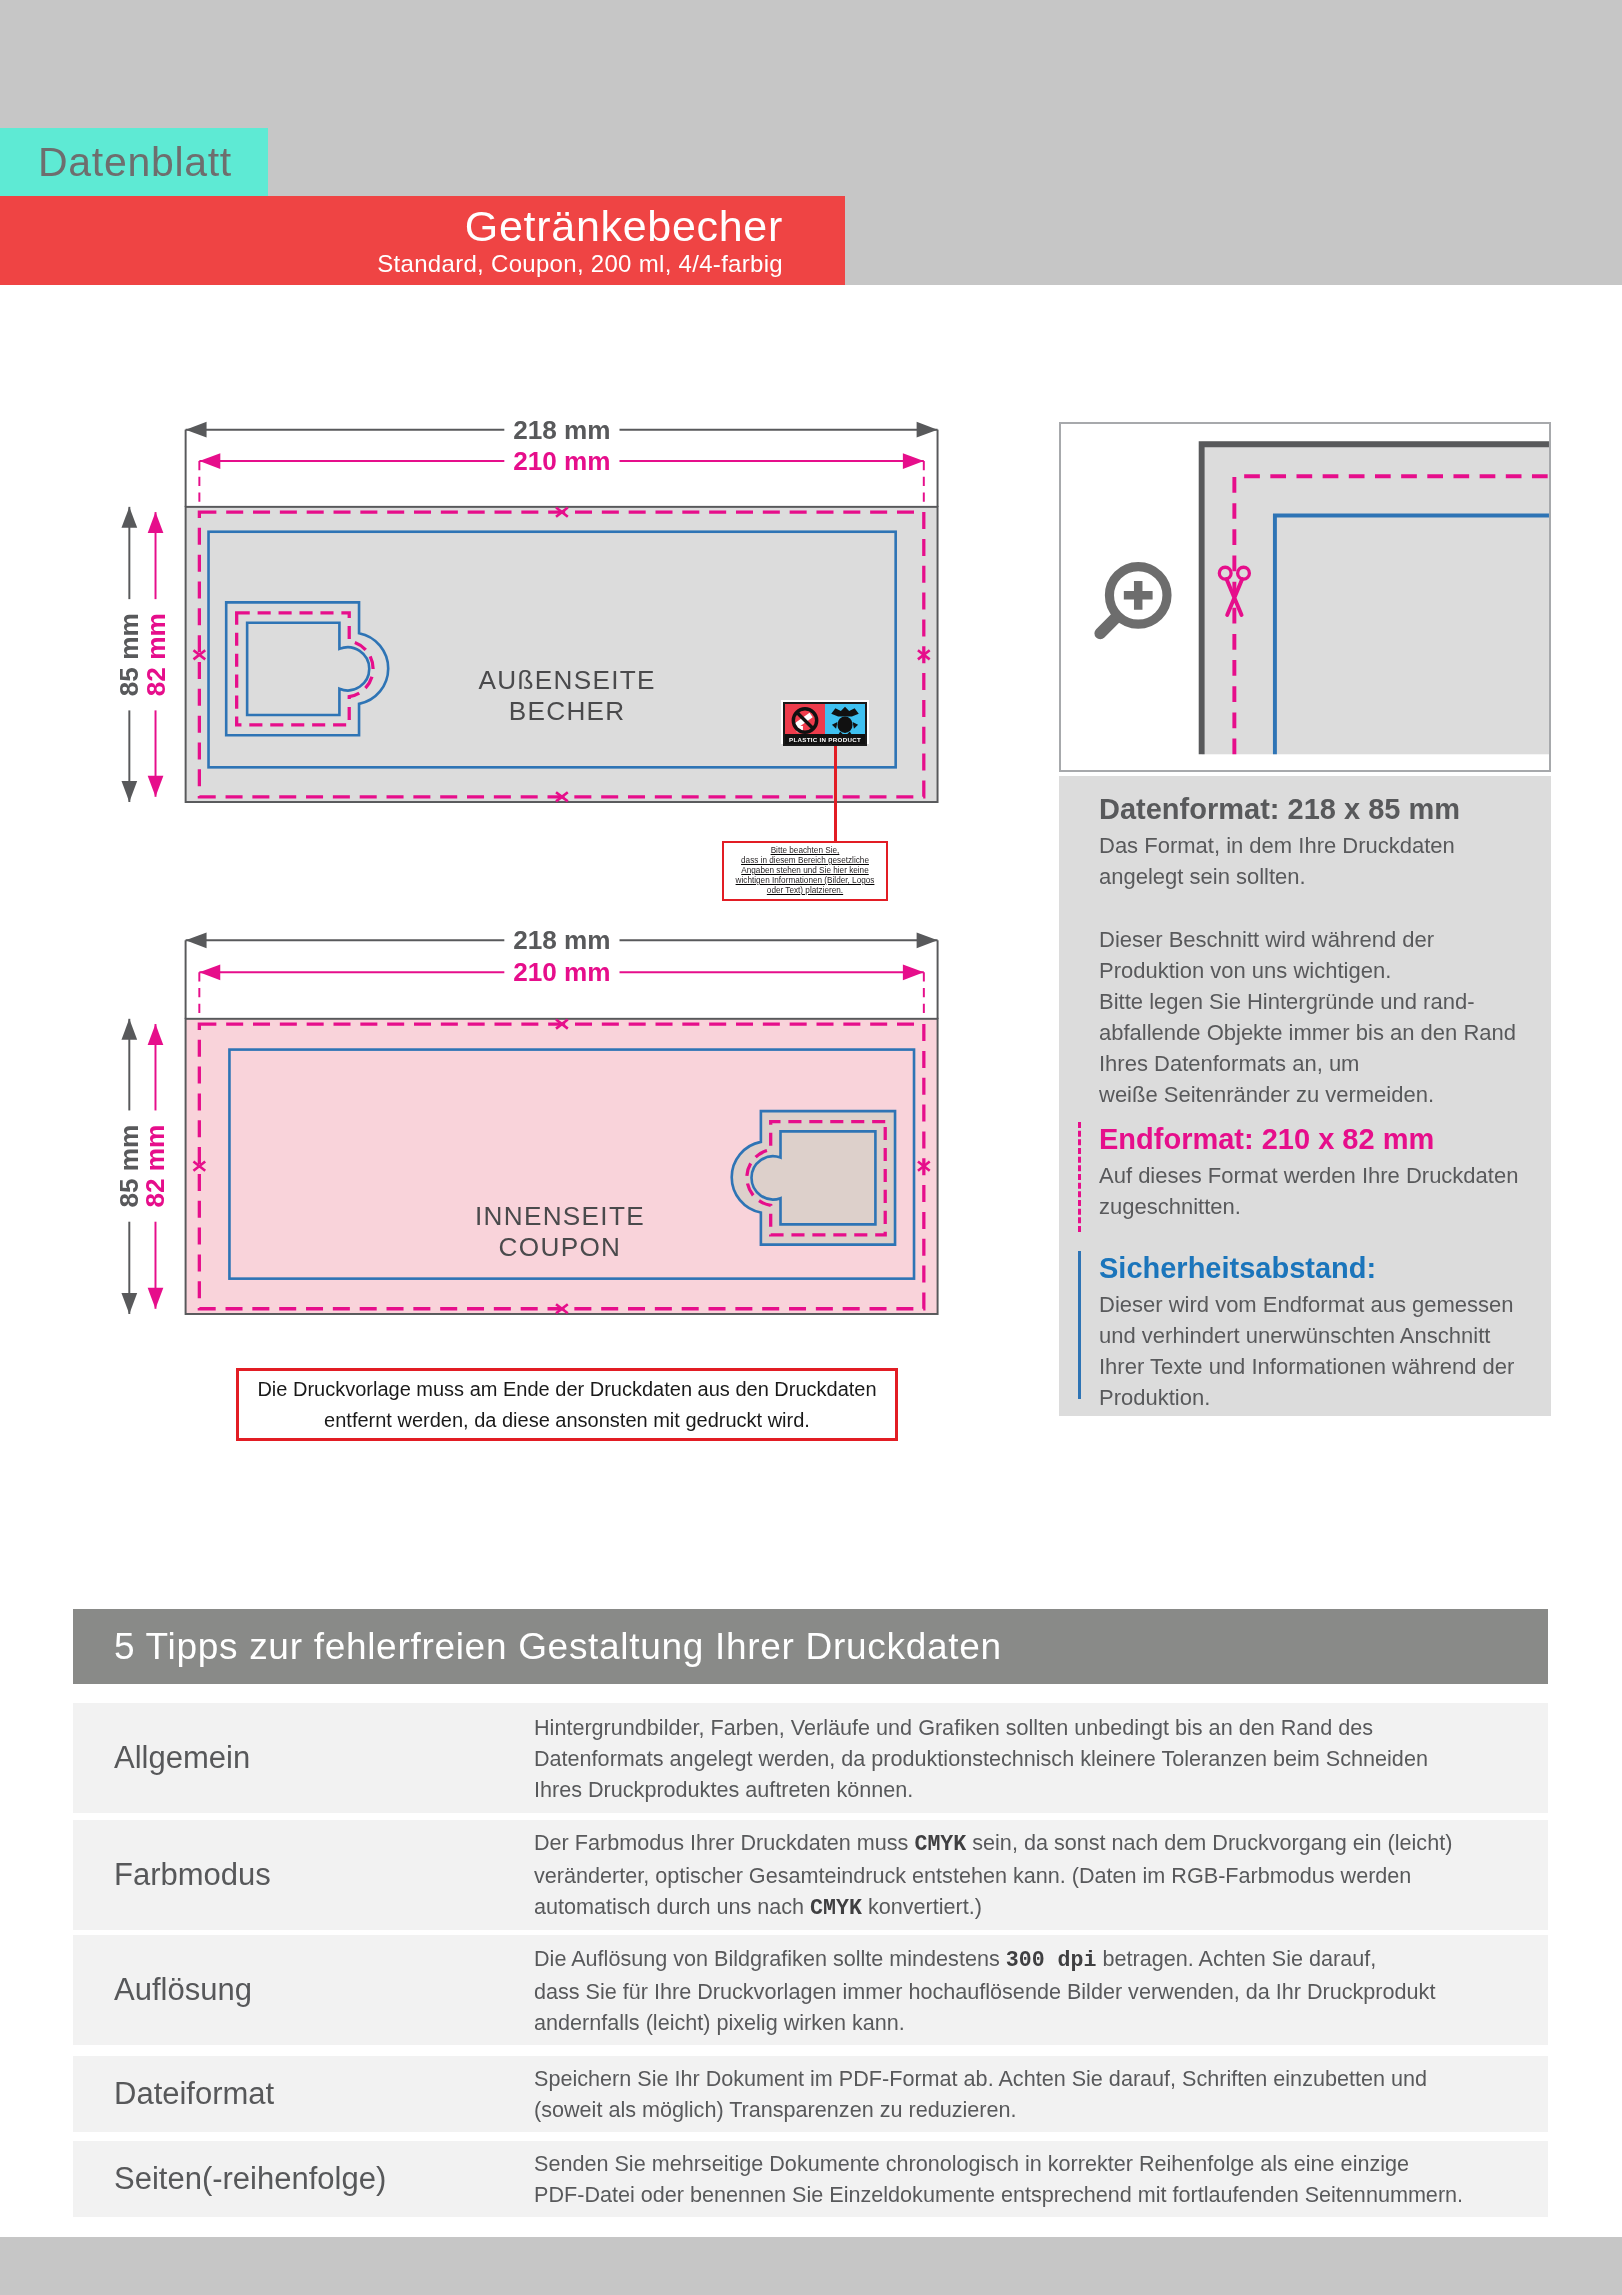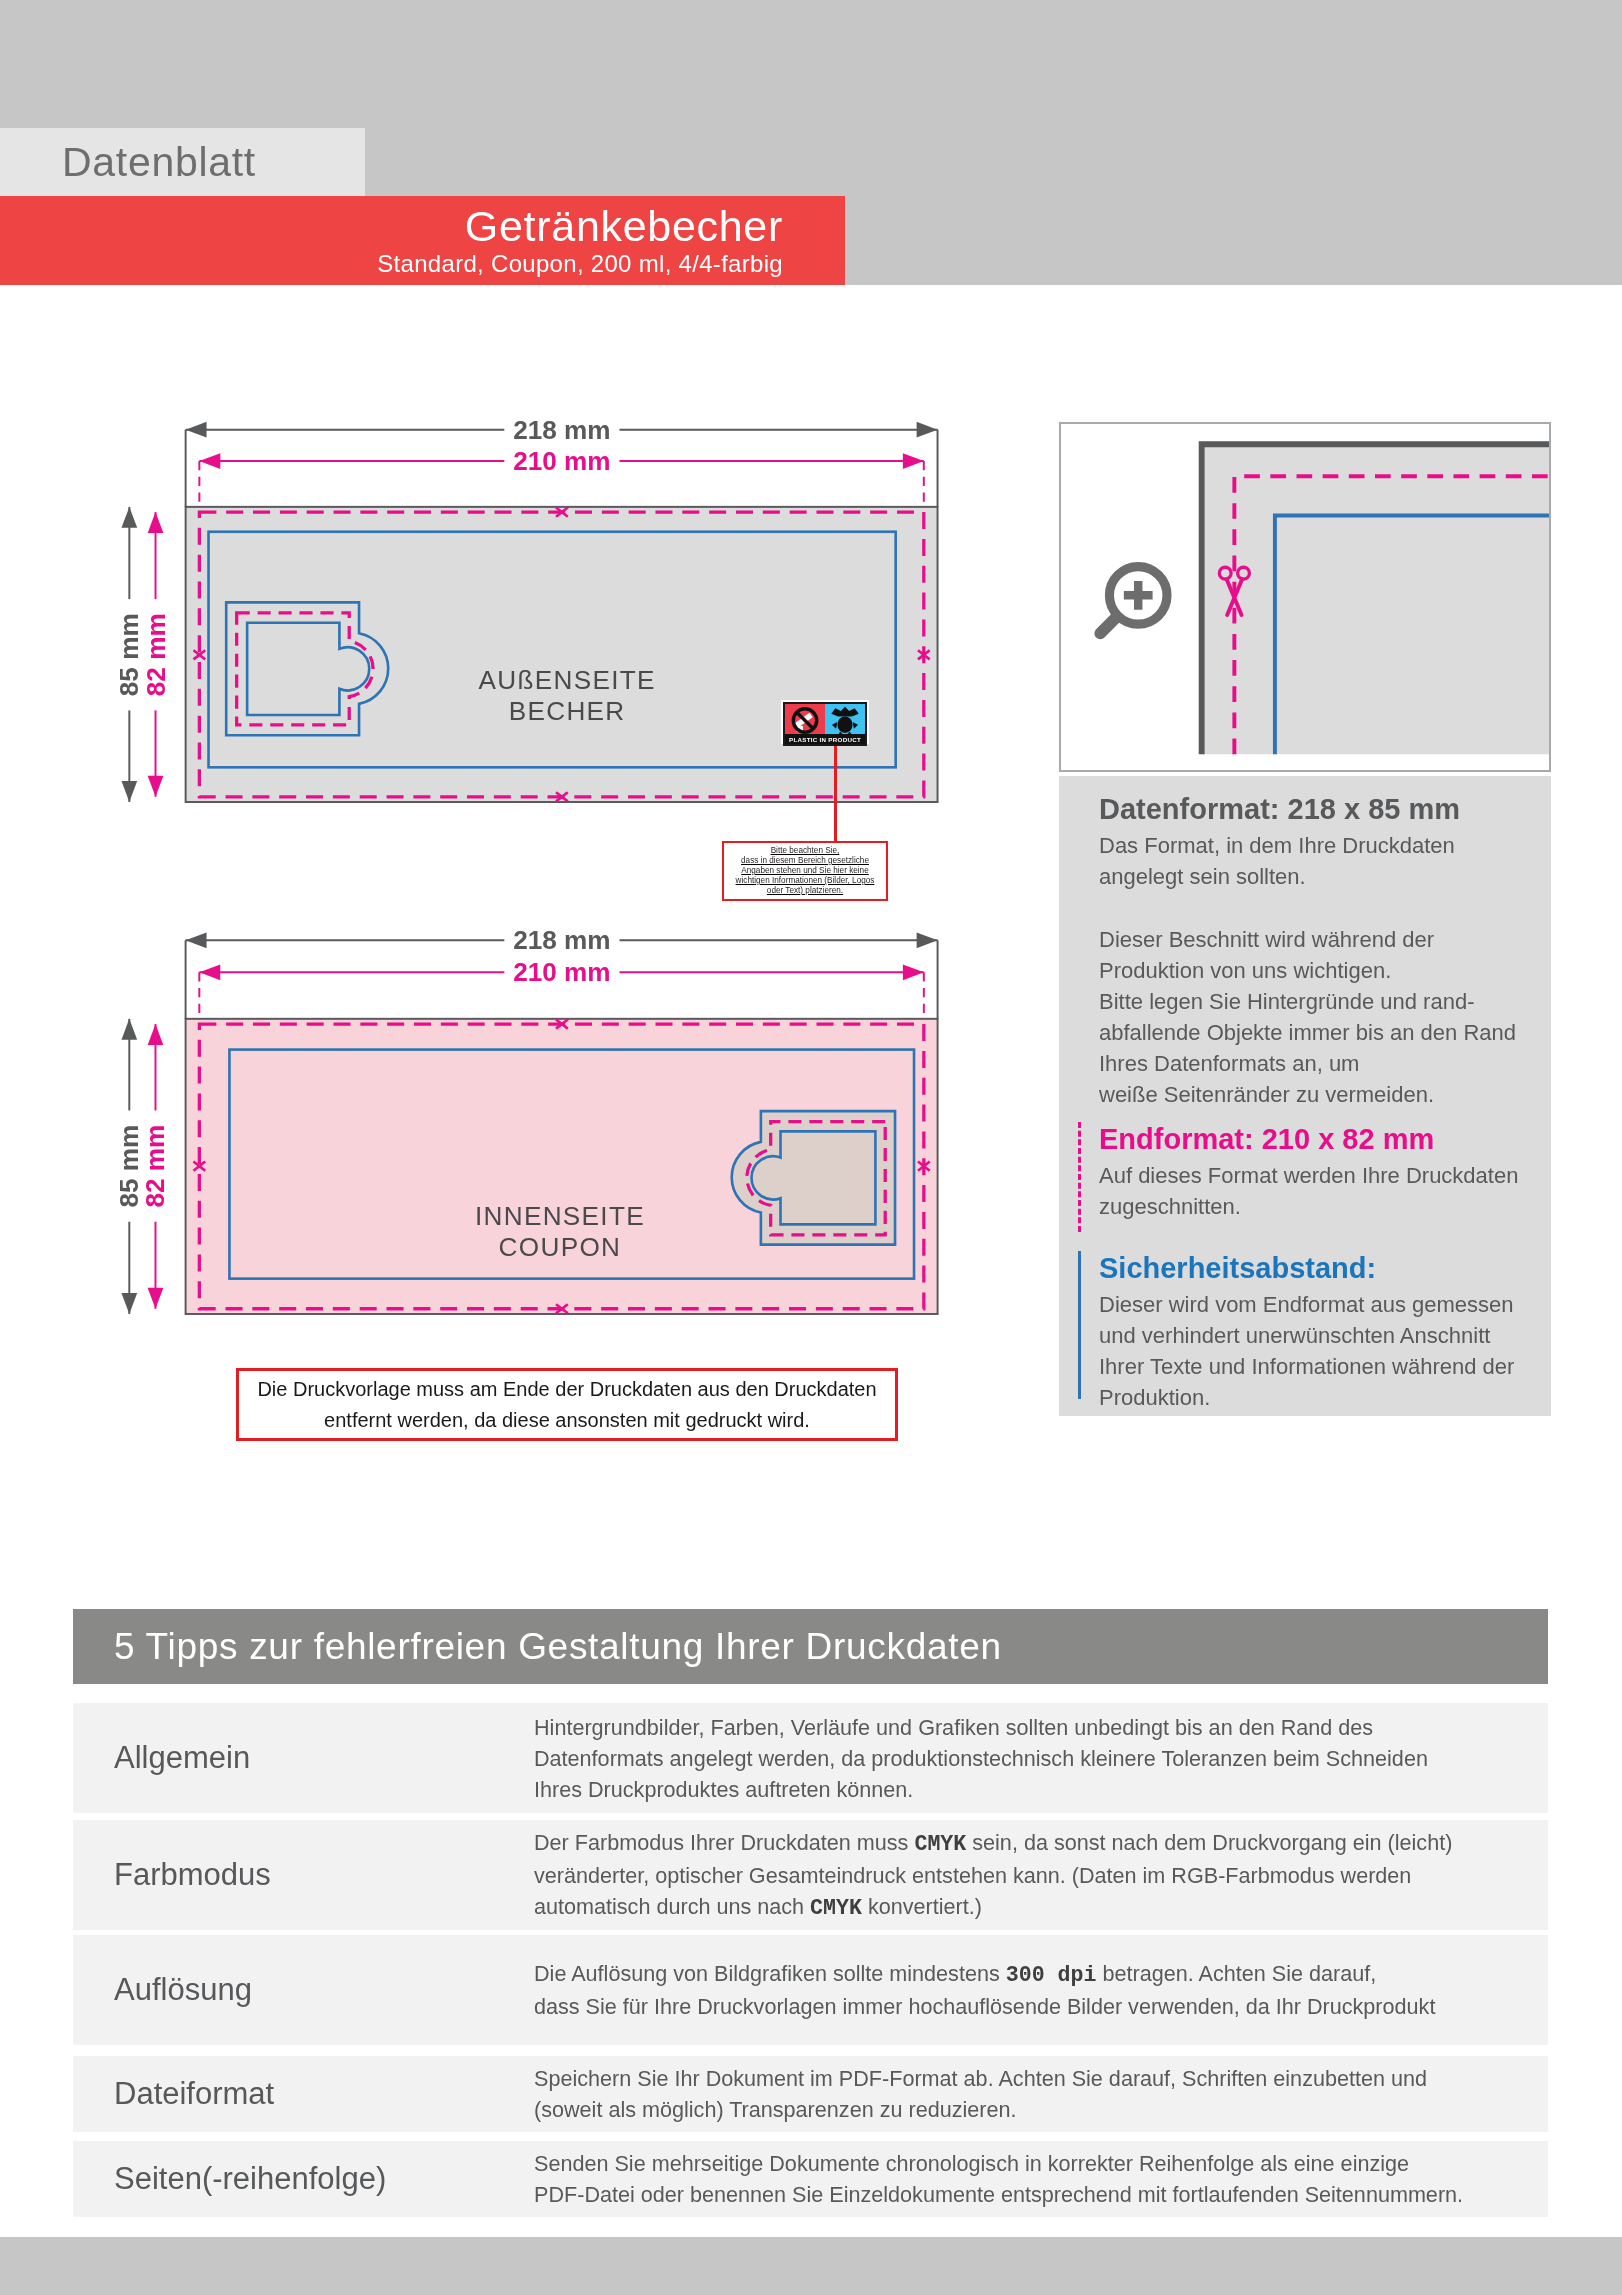--- a/index.html
+++ b/index.html
@@ -6,22 +6,22 @@
   #page{position:relative;width:1623px;height:2295px;background:#ffffff;overflow:hidden;
         font-family:"Liberation Sans",sans-serif;}
   .abs{position:absolute;}
   svg{display:block;}
   svg text{font-family:"Liberation Sans",sans-serif;}
   .dimtext{font-size:40px;font-weight:600;fill:#58595b;}
   .dimtext-m{font-size:40px;font-weight:600;fill:#e60e8b;}
   .captext{font-size:40px;font-weight:500;fill:#4a4a4c;letter-spacing:2px;}
 
   .band-top{left:0;top:0;width:1623px;height:285px;background:#c6c6c6;}
-  .datenblatt-box{left:0;top:128px;width:365px;height:69px;background:#e5e5e5;
-      display:flex;align-items:center;padding-left:62px;box-sizing:border-box;}
+  .datenblatt-box{left:0;top:128px;width:268px;height:69px;background:#5eead4;
+      display:flex;align-items:center;padding-left:38px;box-sizing:border-box;}
   .datenblatt-box span{font-size:41px;color:#6e6e6e;letter-spacing:0.7px;}
   .title-bar{left:0;top:196px;width:845px;height:89px;background:#ef4444;
       display:flex;flex-direction:column;align-items:flex-end;justify-content:center;
       padding-right:62px;box-sizing:border-box;gap:3.9px;}
   .title-bar .t1{font-size:43px;color:#ffffff;letter-spacing:0.7px;line-height:1;}
   .title-bar .t2{font-size:24px;color:#ffffff;letter-spacing:0.3px;line-height:1;}
 
   .chip{left:781px;top:700px;width:88px;height:44px;background:#ffffff;
         padding:2px;box-sizing:border-box;}
   .chip-inner{position:relative;border:2px solid #1a1a1a;height:100%;display:flex;overflow:hidden;}
@@ -300,20 +300,21 @@
       <div><span>veränderter, optischer Gesamteindruck entstehen kann. (Daten im RGB-Farbmodus werden</span></div>
       <div><span>automatisch durch uns nach </span><span class="b">CMYK</span><span> konvertiert.)</span></div>
     </div>
   </div>
 
   <div class="abs tip-row" style="top:1935px;height:110px">
     <div class="tip-label">Auflösung</div>
     <div class="tip-body">
       <div><span>Die Auflösung von Bildgrafiken sollte mindestens </span><span class="b">300 dpi</span><span> betragen. Achten Sie darauf,</span></div>
       <div><span>dass Sie für Ihre Druckvorlagen immer hochauflösende Bilder verwenden, da Ihr Druckprodukt</span></div>
+      <div><span>andernfalls (leicht) pixelig wirken kann.</span></div>
     </div>
   </div>
 
   <div class="abs tip-row" style="top:2056px;height:76px">
     <div class="tip-label">Dateiformat</div>
     <div class="tip-body">
       <div><span>Speichern Sie Ihr Dokument im PDF-Format ab. Achten Sie darauf, Schriften einzubetten und</span></div>
       <div><span>(soweit als möglich) Transparenzen zu reduzieren.</span></div>
     </div>
   </div>

